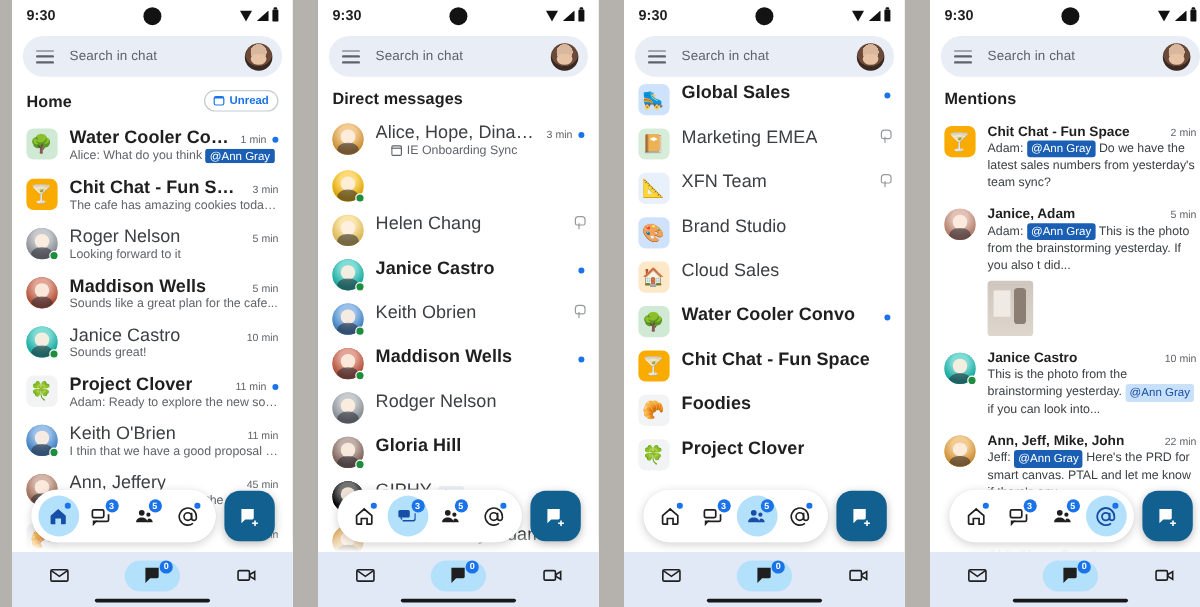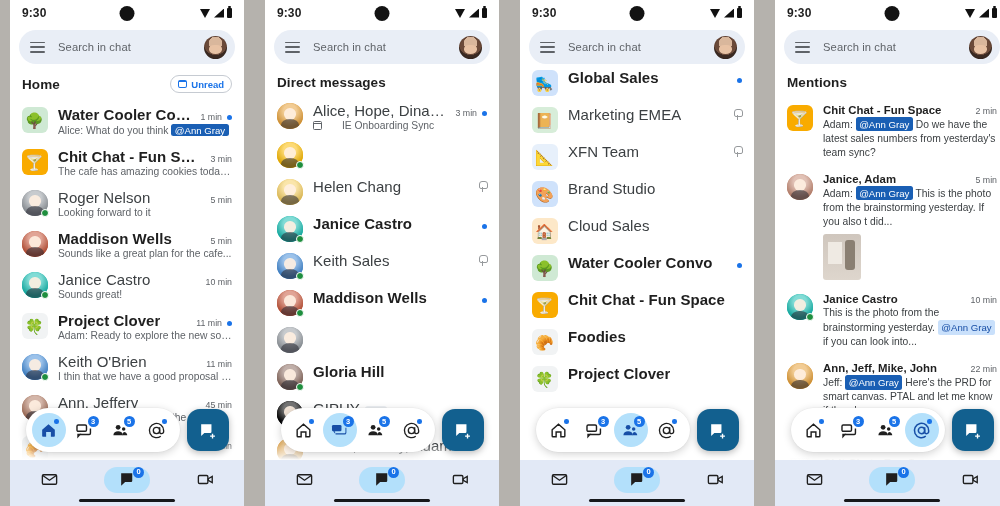--- a/index.html
+++ b/index.html
@@ -114,21 +114,21 @@
   .rowmeta { margin-left:auto; padding-left:8px; display:flex; align-items:center; gap:5px; flex:0 0 auto; }
   .rowtime { font-size:8.8px; color:#5f6368; white-space:nowrap; }
   .bluedot { width:5px; height:5px; border-radius:50%; background:#1a73e8; }
   .pin { width:9px; height:11px; position:relative; opacity:.65; }
   .pin::before{
     content:""; position:absolute; left:1px; top:0; width:7px; height:6px;
     border:1.2px solid #5f6368; border-radius:3px 3px 2px 2px;
   }
   .pin::after{ content:""; position:absolute; left:4px; top:6px; width:1.2px; height:5px; background:#5f6368; }
   .rowsub { font-size:10.3px; color:#5f6368; margin-top:1px; white-space:nowrap; overflow:hidden; text-overflow:ellipsis; }
-  .rowsub.calendar { display:flex; align-items:center; gap:20px; }
+  .rowsub.calendar { display:flex; align-items:center; gap:4px;margin-left:13px; }
   .cal-ic { width:9px; height:9px; border:1.3px solid #5f6368; border-radius:1.5px; position:relative; flex:0 0 auto;}
   .cal-ic::before{ content:""; position:absolute; left:-1.3px; top:1px; width:9px; height:1.3px; background:#5f6368;}
   .chip-mention {
     display:inline-block; background:#1a5fb4; color:#fff;
     font-size:9.6px; font-weight:400; border-radius:2.5px;
     padding:0.5px 3.5px; vertical-align:baseline;
   }
   .chip-mention.light { background:#c9e0fb; color:#174ea6; }
   .app-tag {
     display:inline-block; background:#eceff3; color:#5f6368;
@@ -600,21 +600,21 @@
         <div class="row tight">
           <div class="av" style="background: rgb(74, 144, 217);">
             <div class="ring" style="background: radial-gradient(circle at 50% 30%, rgba(255, 255, 255, 0.45) 0px, rgba(255, 255, 255, 0.45) 28%, rgba(0, 0, 0, 0.12) 70%), rgb(74, 144, 217);">
               <div style="position: absolute; left: 28%; top: 20%; width: 44%; height: 44%; border-radius: 50%; background: rgba(255, 240, 225, 0.9);"></div>
               <div style="position: absolute; left: 14%; top: 63%; width: 72%; height: 50%; border-radius: 45% 45% 0px 0px; background: rgba(40, 40, 50, 0.55);"></div>
             </div>
             <span class="dot-online"></span>
           </div>
           <div class="rowbody">
             <div class="rowtop">
-              <div class="rowname">Keith Sales</div>
+              <div class="rowname">Keith Obrien</div>
               <div class="rowmeta">
                 <span class="pin"></span>
               </div>
             </div>
           </div>
         </div>
         <div class="row tight">
           <div class="av" style="background: rgb(200, 90, 63);">
             <div class="ring" style="background: radial-gradient(circle at 50% 30%, rgba(255, 255, 255, 0.45) 0px, rgba(255, 255, 255, 0.45) 28%, rgba(0, 0, 0, 0.12) 70%), rgb(200, 90, 63);">
               <div style="position: absolute; left: 28%; top: 20%; width: 44%; height: 44%; border-radius: 50%; background: rgba(255, 240, 225, 0.9);"></div>
@@ -629,20 +629,26 @@
                 <span class="bluedot"></span>
               </div>
             </div>
           </div>
         </div>
         <div class="row tight">
           <div class="av" style="background: rgb(154, 160, 166);">
             <div class="ring" style="background: radial-gradient(circle at 50% 30%, rgba(255, 255, 255, 0.45) 0px, rgba(255, 255, 255, 0.45) 28%, rgba(0, 0, 0, 0.12) 70%), rgb(154, 160, 166);">
               <div style="position: absolute; left: 28%; top: 20%; width: 44%; height: 44%; border-radius: 50%; background: rgba(255, 240, 225, 0.9);"></div>
               <div style="position: absolute; left: 14%; top: 63%; width: 72%; height: 50%; border-radius: 45% 45% 0px 0px; background: rgba(40, 40, 50, 0.55);"></div>
+            </div>
+          </div>
+          <div class="rowbody">
+            <div class="rowtop">
+              <div class="rowname">Rodger Nelson</div>
+              <div class="rowmeta"></div>
             </div>
           </div>
         </div>
         <div class="row tight">
           <div class="av" style="background: rgb(141, 110, 99);">
             <div class="ring" style="background: radial-gradient(circle at 50% 30%, rgba(255, 255, 255, 0.45) 0px, rgba(255, 255, 255, 0.45) 28%, rgba(0, 0, 0, 0.12) 70%), rgb(141, 110, 99);">
               <div style="position: absolute; left: 28%; top: 20%; width: 44%; height: 44%; border-radius: 50%; background: rgba(255, 240, 225, 0.9);"></div>
               <div style="position: absolute; left: 14%; top: 63%; width: 72%; height: 50%; border-radius: 45% 45% 0px 0px; background: rgba(40, 40, 50, 0.55);"></div>
             </div>
             <span class="dot-online"></span>

